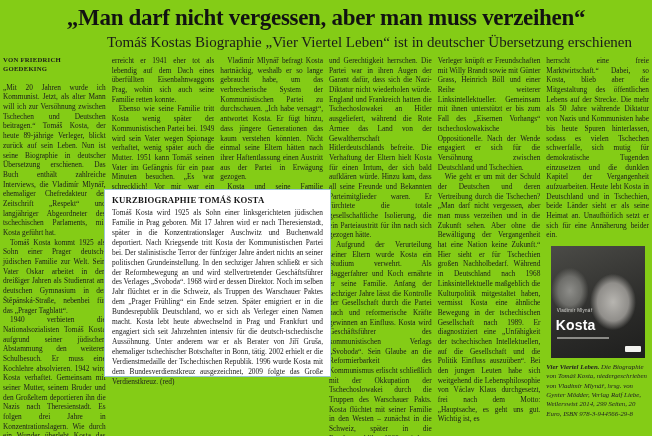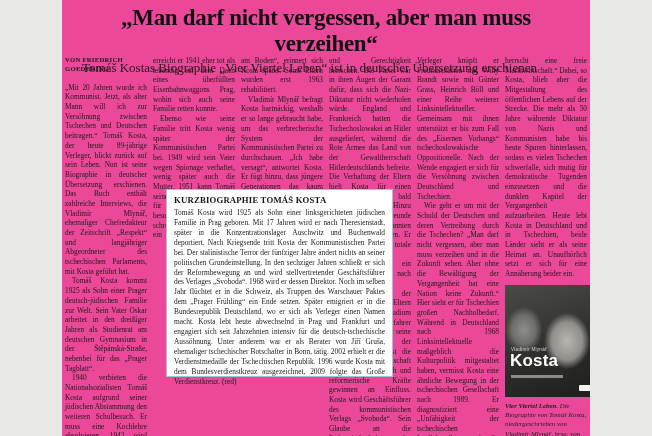--- a/index.html
+++ b/index.html
@@ -1,27 +1,27 @@
 <!DOCTYPE html>
 <html lang="de"><head>
 <meta charset="utf-8">
 <style>
   html,body { margin:0; padding:0; background:#e8e8e6; }
   .page {
-    position:relative; width:528px; height:436px; margin:0 auto;
-    background:#ec4899; color:#1b1b1b; overflow:hidden;
+    position:relative; width:652px; height:436px; margin:0 auto;
+    background:#84cc16; color:#1b1b1b; overflow:hidden;
     font-family:"Liberation Serif", serif;
   }
   .headline {
     margin:5px 8px 0; text-align:center;
     font-size:23px; font-weight:bold; letter-spacing:-0.3px; color:#121212;
   }
   .subhead {
-    margin:3px 20px 0; text-align:left;
-    font-size:13px; color:#1a1a1a;
+    margin:3px 20px 0; text-align:right;
+    font-size:15px; color:#1a1a1a;
   }
   .body {
     position:absolute; top:56px; left:3px; right:3px; bottom:2px;
     display:flex; gap:6px;
   }
   .col { flex:1 1 0; min-width:0; font-size:7.35px; line-height:1.32; text-align:justify; }
   .col p { margin:0; }
   .col p.indent { text-indent:7px; }
   .byline { font-size:6.7px; font-weight:bold; letter-spacing:0.25px; margin:0 0 9px; text-align:left; }
   .clip { overflow:hidden; height:183px; }
@@ -34,21 +34,21 @@
   .infobox p { margin:0; font-size:7.4px; line-height:1.34; text-align:justify; }
   .infobox .credit { }
   .cover {
     position:relative; width:94px; height:112px; margin:6px auto 4px;
     background:
       radial-gradient(ellipse 26px 32px at 20% 40%, #8d8d89 0%, #6e6e6a 45%, rgba(0,0,0,0) 72%),
       radial-gradient(ellipse 31px 38px at 66% 50%, #b7b5b0 0%, #908e8a 50%, rgba(0,0,0,0) 74%),
       linear-gradient(160deg, #4b4b47, #2c2c2a 60%, #1e1e1d);
   }
   .cover-author { position:absolute; left:6px; bottom:44px; font-family:"Liberation Sans",sans-serif; font-size:4.5px; color:#d8d8d4; letter-spacing:0.3px; }
-  .cover-title { position:absolute; left:5px; bottom:24px; font-family:"Liberation Sans",sans-serif; font-weight:bold; font-size:17px; color:#ffffff; letter-spacing:0.2px; }
+  .cover-title { position:absolute; left:5px; bottom:24px; font-family:"Liberation Sans",sans-serif; font-weight:bold; font-size:14px; color:#ffffff; letter-spacing:0.2px; }
   .cover-subline { position:absolute; left:6px; bottom:19px; width:52px; height:2.5px; background:rgba(220,220,215,0.55); }
   .cover-logo { position:absolute; right:4px; bottom:6px; width:16px; height:6px; background:#f2f2ef; border-radius:1px; }
   .caption { font-size:6.85px; font-style:italic; line-height:1.36; text-align:left; color:#222; }
   .caption .lead { font-weight:bold; }
 </style>
 </head>
 <body>
 
 <div class="page">
 
@@ -66,21 +66,20 @@
 
     <div class="col">
       <div class="clip">
         <p>erreicht er 1941 eher tot als lebendig auf dem Dach eines überfüllten Eisenbahnwaggons Prag, wohin sich auch seine Familie retten konnte.</p>
         <p class="indent">Ebenso wie seine Familie tritt Kosta wenig später der Kommunistischen Partei bei. 1949 wird sein Vater wegen Spionage verhaftet, wenig später auch die Mutter. 1951 kann Tomáš seinen Vater im Gefängnis für ein paar Minuten besuchen. „Es war schrecklich! Vor mir war ein menschliches Wrack, ein gebrochener Mensch. Er trug einen weißen Krankenhauskittel, war abgemagert, weinte bitterlich und bat mich inständig, ihn von hier wegzubringen. Er war völlig</p>
       </div>
     </div>
 
     <div class="col">
       <div class="clip">
-        <p>am Boden“, erinnert sich Kosta später. Seine Eltern wurden erst 1963 rehabilitiert.</p>
         <p class="indent">Vladimír Mlynář befragt Kosta hartnäckig, weshalb er so lange gebraucht habe, um das verbrecherische System der Kommunistischen Partei zu durchschauen. „Ich habe versagt“, antwortet Kosta. Er fügt hinzu, dass jüngere Generationen das kaum verstehen könnten. Nicht einmal seine Eltern hätten nach ihrer Haftentlassung einen Austritt aus der Partei in Erwägung gezogen.</p>
         <p class="indent">Kosta und seine Familie erhofften sich von der Kommunistischen Partei eine neue Gesellschaft, in der Gleichheit</p>
       </div>
     </div>
 
     <div class="col">
       <p>und Gerechtigkeit herrschen. Die Partei war in ihren Augen der Garant dafür, dass sich die Nazi-Diktatur nicht wiederholen würde. England und Frankreich hatten die Tschechoslowakei an Hitler ausgeliefert, während die Rote Armee das Land von der Gewaltherrschaft Hitlerdeutschlands befreite. Die Verhaftung der Eltern hielt Kosta für einen Irrtum, der sich bald aufklären würde. Hinzu kam, dass all seine Freunde und Bekannten Parteimitglieder waren. Er fürchtete die totale gesellschaftliche Isolierung, die ein Parteiaustritt für ihn nach sich gezogen hätte.</p>
       <p class="indent">Aufgrund der Verurteilung seiner Eltern wurde Kosta ein Studium verwehrt. Als Baggerfahrer und Koch ernährte er seine Familie. Anfang der sechziger Jahre lässt die Kontrolle der Gesellschaft durch die Partei nach und reformerische Kräfte gewinnen an Einfluss. Kosta wird Geschäftsführer des kommunistischen Verlags „Svoboda“. Sein Glaube an die Reformierbarkeit des Kommunismus erlischt schließlich mit der Okkupation der Tschechoslowakei durch die Truppen des Warschauer Pakts. Kosta flüchtet mit seiner Familie in den Westen – zunächst in die Schweiz, später in die Bundesrepublik. 1969 wird er stellvertretender Direktor des Münchner „Kindler Verlag“ und 1972 übernimmt er die Leitung des gewerkschaftseigenen „Bund-Verlag“ in Köln. Als erfolgreicher</p>
     </div>
 

